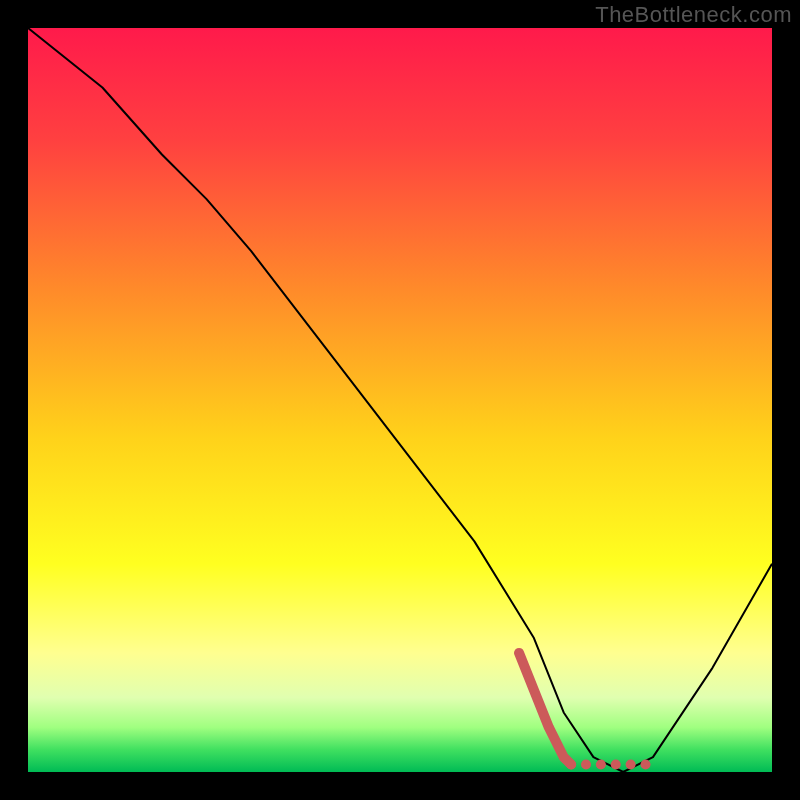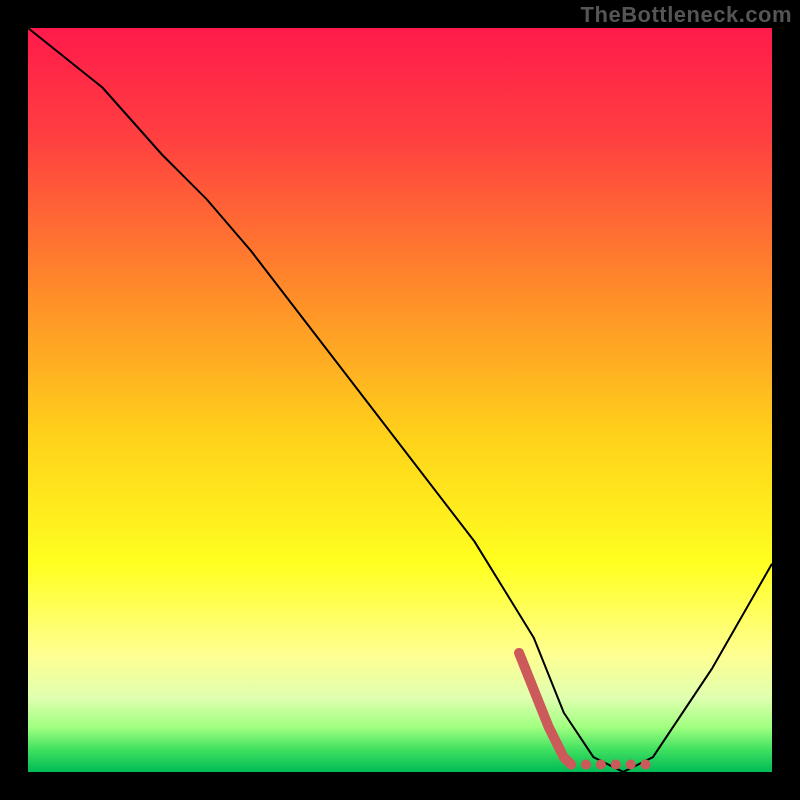--- a/index.html
+++ b/index.html
@@ -16,21 +16,21 @@
     width: 800px;
     height: 800px;
     background: #000;
   }
   .watermark {
     position: absolute;
     top: 2px;
     right: 8px;
     color: #555;
     font-size: 22px;
-    font-weight: bold;
+    font-weight: normal;
     letter-spacing: 0.5px;
     z-index: 10;
   }
   .plot-area {
     position: absolute;
     left: 28px;
     top: 28px;
     width: 744px;
     height: 744px;
   }

